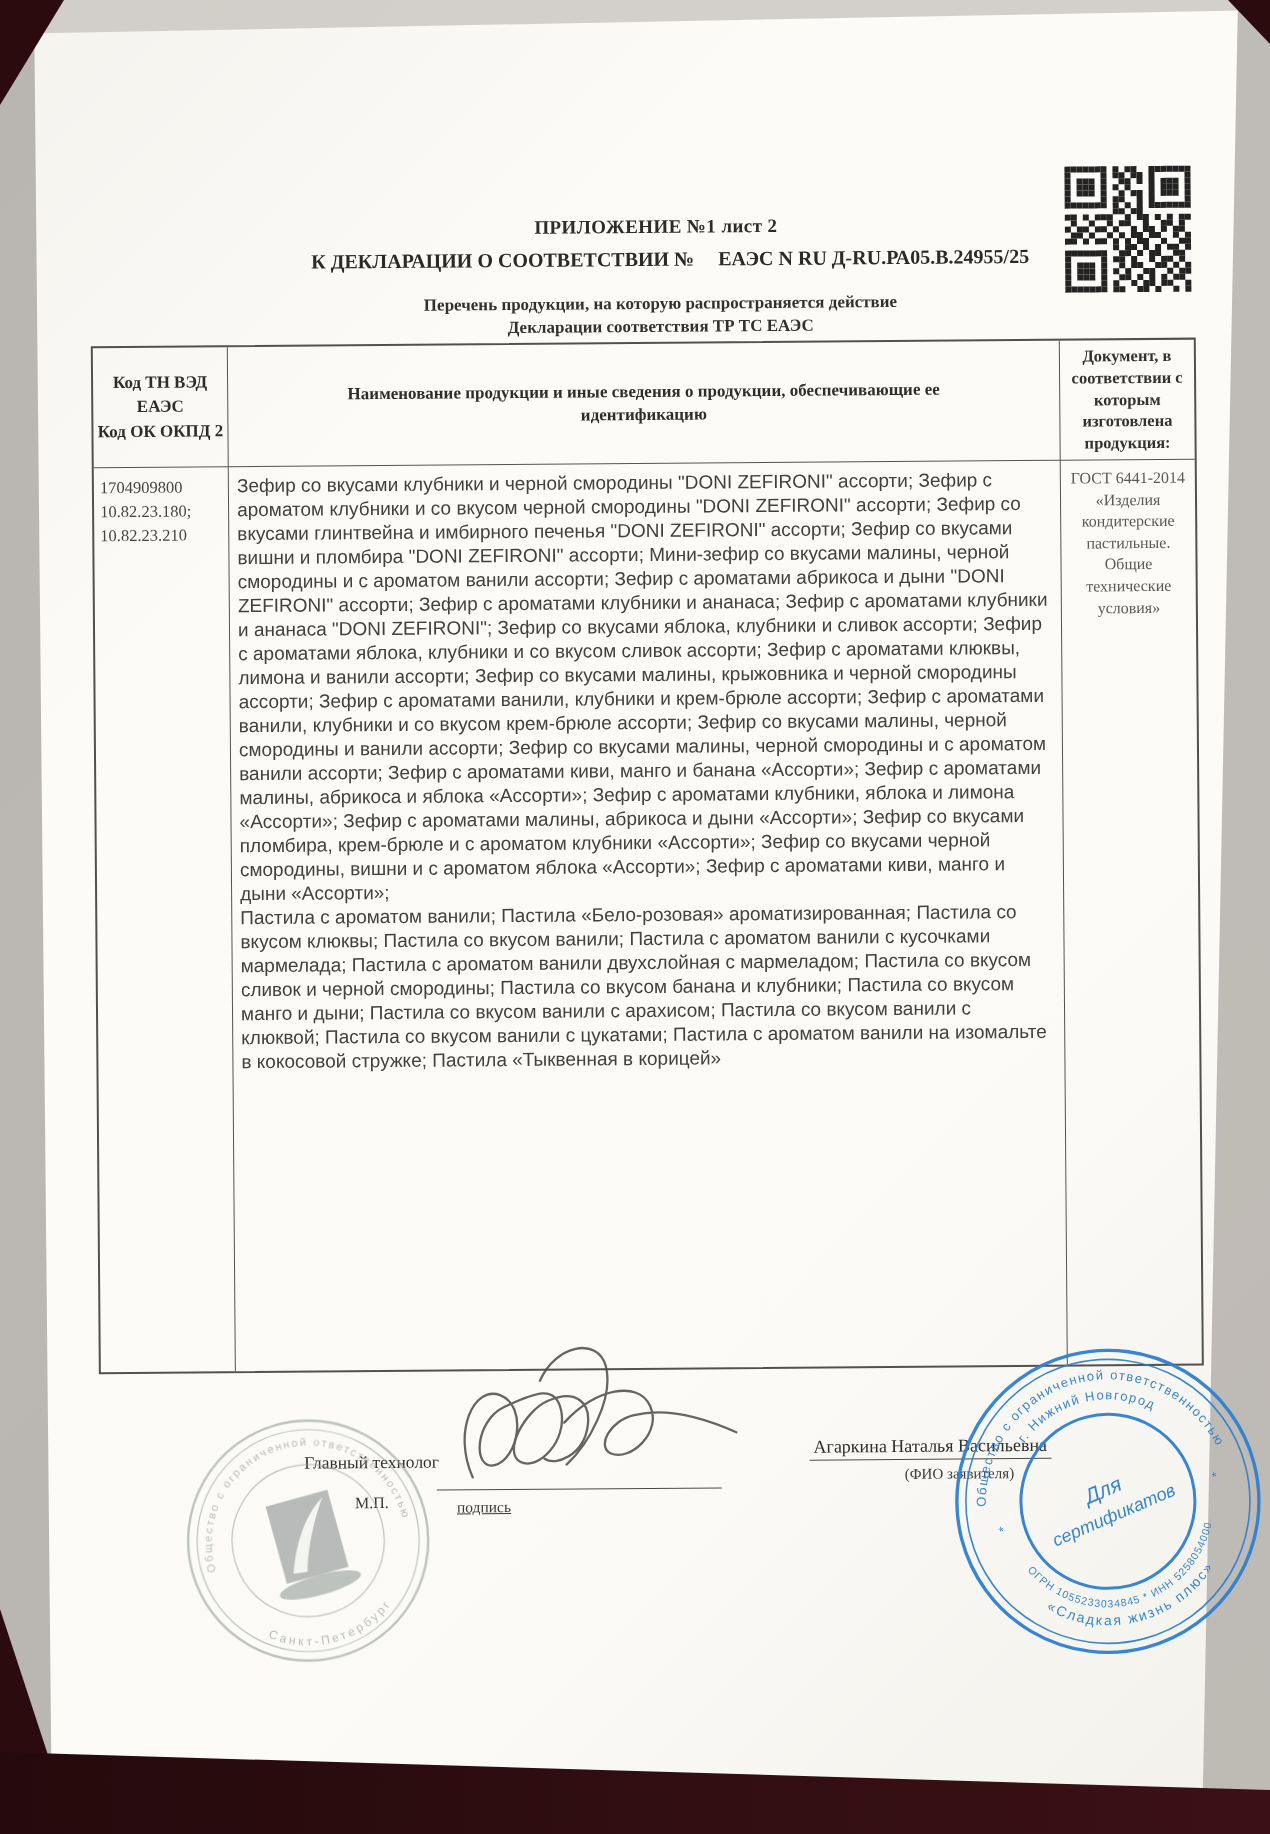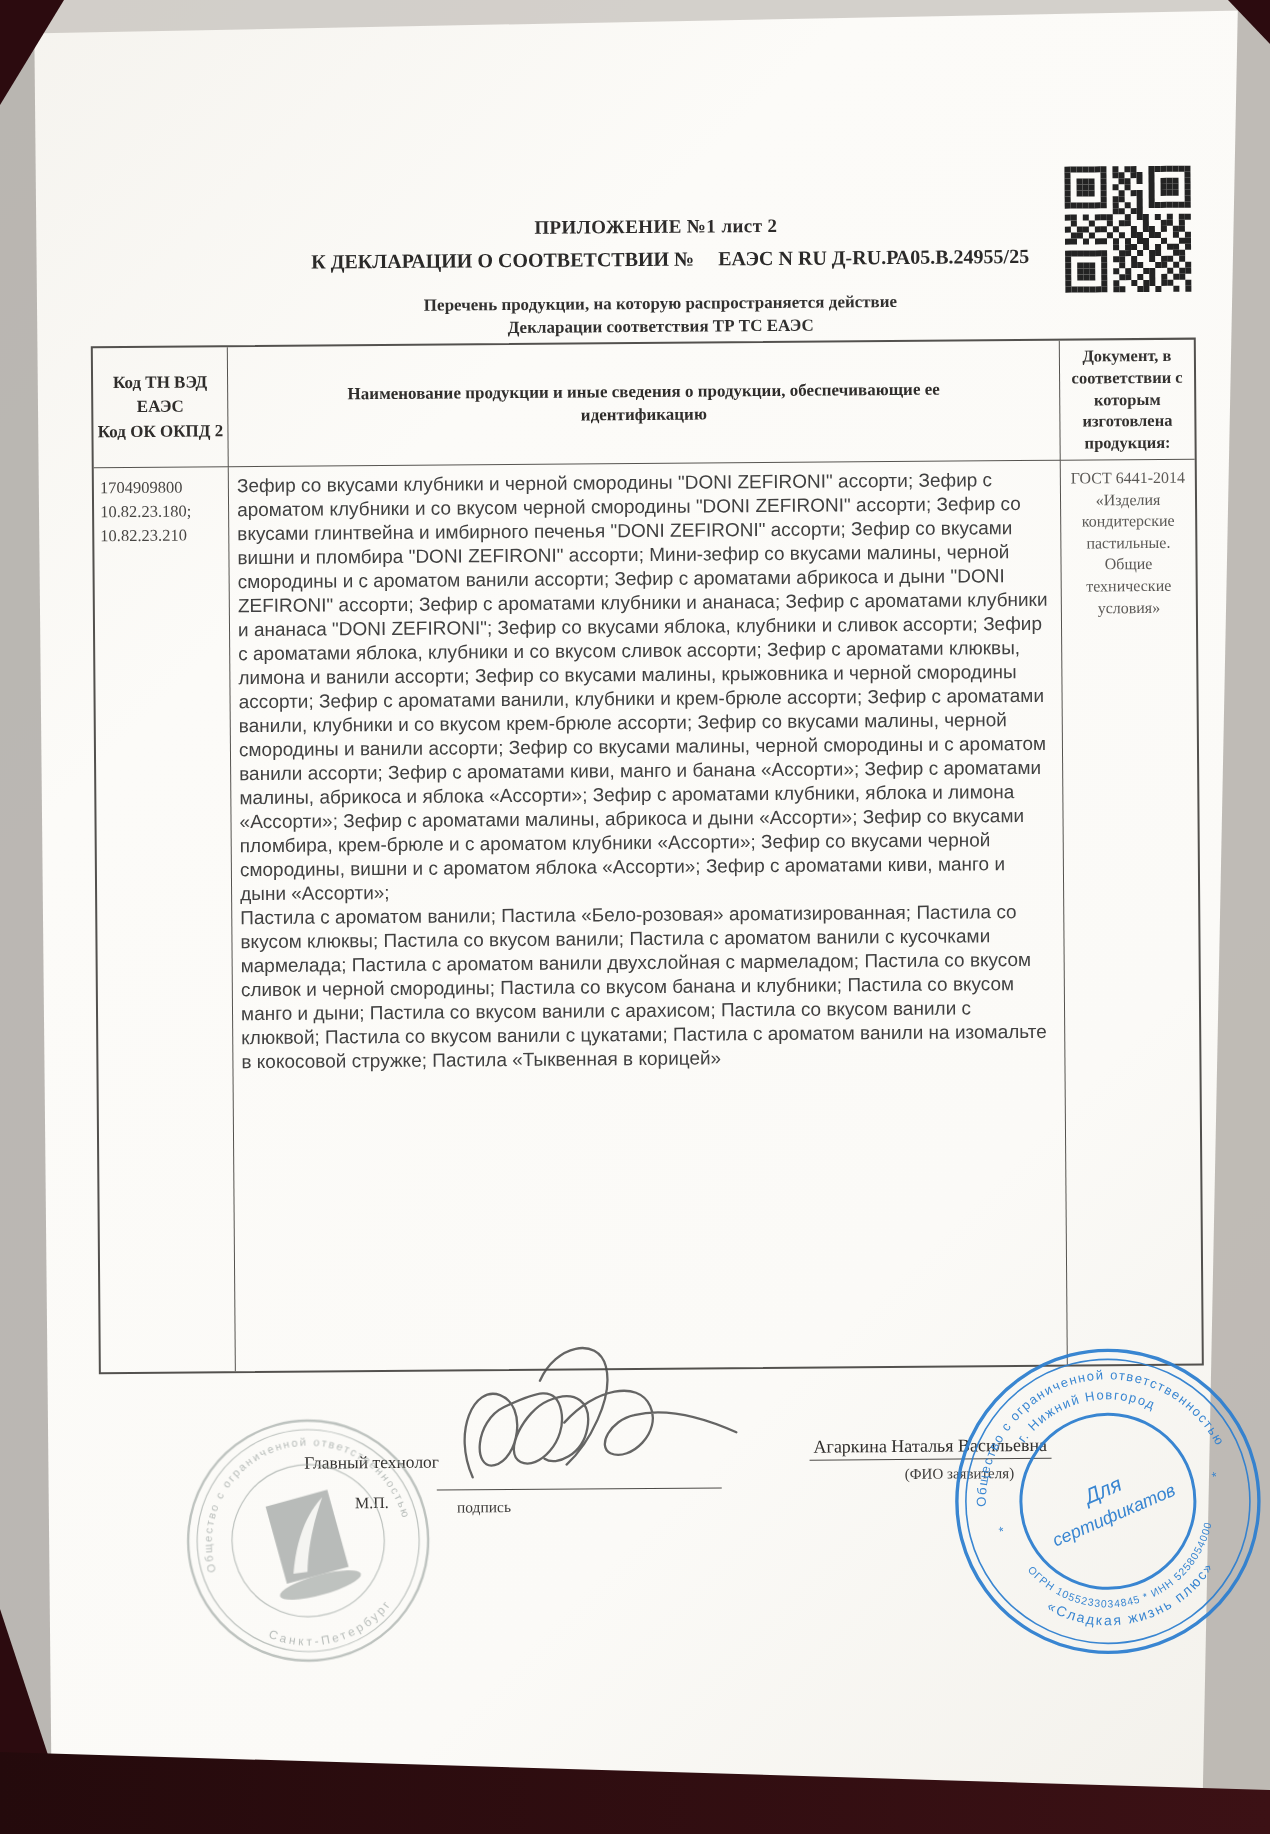--- a/index.html
+++ b/index.html
@@ -52,21 +52,21 @@
   
   .qr{position:absolute;left:1070px;top:170px;width:126px;height:126px;display:grid;
       grid-template-columns:repeat(21,1fr);grid-auto-rows:1fr;}
   .qm{background:#232323;}
   
   .pos-title{position:absolute;left:272px;top:1450px;width:190px;text-align:center;
              font-size:17.5px;color:#33312f;}
   .mp{position:absolute;left:272px;top:1492px;width:190px;text-align:center;
       font-size:16px;color:#3a3836;}
   .sig-line{position:absolute;left:432px;top:1488px;width:285px;border-top:1.6px solid #4c4a47;}
-  .sig-caption{position:absolute;left:452px;top:1497px;font-size:15.5px;color:#3f3d3b;}
+  .sig-caption{position:absolute;left:452px;top:1497px;font-size:15.5px;color:#3f3d3b;text-decoration:underline;}
   .sig-svg{position:absolute;left:440px;top:1318px;width:310px;height:178px;}
   .applicant-name{position:absolute;left:805px;top:1438px;font-size:18px;color:#2f2d2b;
                   border-bottom:1.5px solid #4c4a47;padding:0 4px 2px;}
   .applicant-caption{position:absolute;left:852px;top:1468px;font-size:15px;color:#3f3d3b;margin-left:48px;}
   .stamp-gray{position:absolute;left:168px;top:1398px;width:270px;height:280px;
               opacity:.62;filter:blur(.5px);}
   .stamp-blue{position:absolute;left:938px;top:1340px;width:330px;height:330px;opacity:.95;}
   svg text{font-family:"Liberation Sans",sans-serif;}
 </style>
 </head>

